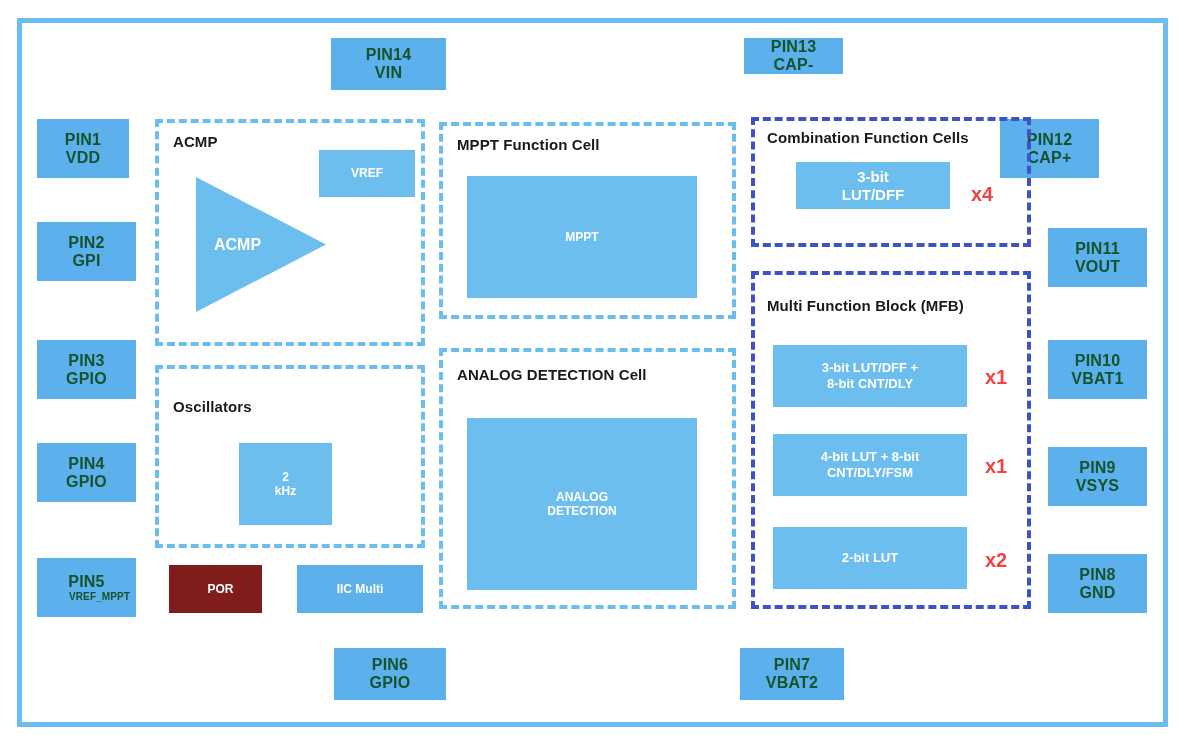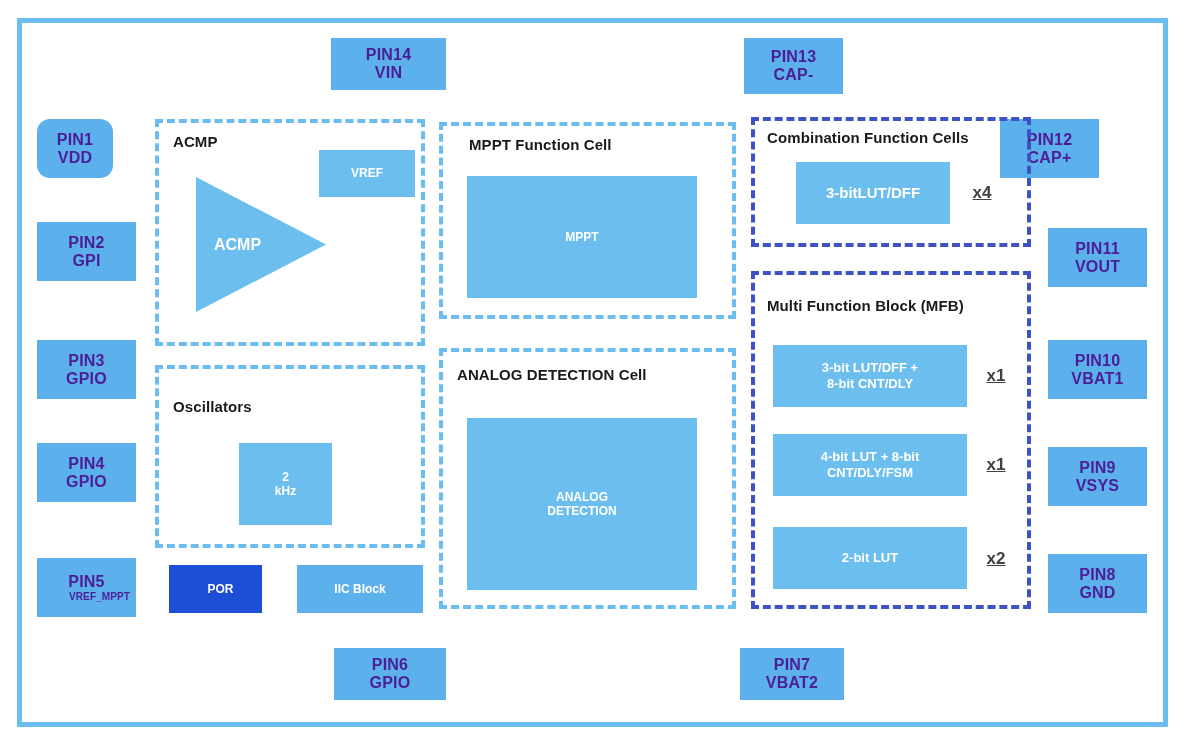--- a/index.html
+++ b/index.html
@@ -28,21 +28,21 @@
     height: 709px;
     border: 5px solid #6bbdf0;
     box-sizing: border-box;
     background: transparent;
   }
 
   
   .pin {
     position: absolute;
     background: #5cb0ec;
-    color: #4c1d95;
+    color: #14532d;
     display: flex;
     flex-direction: column;
     align-items: center;
     justify-content: center;
     font-weight: bold;
     line-height: 1.12;
     text-align: center;
     box-sizing: border-box;
   }
   .pin .pin-num { font-size: 16px; letter-spacing: .2px; }
@@ -78,21 +78,21 @@
     font-weight: bold;
     display: flex;
     align-items: center;
     justify-content: center;
     text-align: center;
     line-height: 1.2;
     box-sizing: border-box;
     font-size: 15px;
     padding: 2px;
   }
-  .blk.lighter { background: #1d4ed8; padding-left: 12px; }
+  .blk.lighter { background: #7f1d1d; padding-left: 12px; }
   .blk.deeper  { background: #5cb0ec; }
   .blk.sm { font-size: 13px; }
   .blk.lg { font-size: 12px; }
 
   
   .tri-wrap {
     position: absolute;
   }
   .tri-wrap svg { display: block; }
   .tri-label {
@@ -101,44 +101,43 @@
     font-weight: bold;
     font-size: 16px;
     left: 18px;
     top: 50%;
     transform: translateY(-50%);
   }
 
   
   .mult {
     position: absolute;
-    font-size: 17px;
-    font-weight: bold;
-    color: #404040;
+    font-size: 20px;
+    font-weight: bold;
+    color: #ef4444;
     text-align: center;
-    text-decoration: underline;
   }
 </style>
 </head>
 <body>
 
 <div id="canvas">
 
   <div class="chip-frame"></div>
 
   <div class="pin" style="left:331px; top:38px; width:115px; height:52px;">
     <span class="pin-num">PIN14</span>
     <span class="pin-name">VIN</span>
   </div>
-  <div class="pin" style="left:744px; top:38px; width:99px; height:56px;">
+  <div class="pin" style="left:744px; top:38px; width:99px; height:36px;">
     <span class="pin-num">PIN13</span>
     <span class="pin-name">CAP-</span>
   </div>
 
-  <div class="pin" style="left:37px; top:119px; width:76px; height:59px;border-radius:13px;">
+  <div class="pin" style="left:37px; top:119px; width:92px; height:59px;">
     <span class="pin-num">PIN1</span>
     <span class="pin-name">VDD</span>
   </div>
   <div class="pin" style="left:37px; top:222px; width:99px; height:59px;">
     <span class="pin-num">PIN2</span>
     <span class="pin-name">GPI</span>
   </div>
   <div class="pin" style="left:37px; top:340px; width:99px; height:59px;">
     <span class="pin-num">PIN3</span>
     <span class="pin-name">GPIO</span>
@@ -202,42 +201,42 @@
   </div>
   <div class="blk lg" style="left:239px; top:443px; width:93px; height:82px; flex-direction:column;">
     <span>2</span>
     <span>kHz</span>
   </div>
 
   <div class="blk lighter lg" style="left:169px; top:565px; width:93px; height:48px;">
     <span>POR</span>
   </div>
   <div class="blk deeper lg" style="left:297px; top:565px; width:126px; height:48px;">
-    <span>IIC Block</span>
+    <span>IIC Multi</span>
   </div>
 
   <div class="group light" style="left:439px; top:122px; width:297px; height:197px;">
-    <span class="group-title" style="left:14px; top:10px;margin-left:12px;">MPPT Function Cell</span>
+    <span class="group-title" style="left:14px; top:10px;">MPPT Function Cell</span>
   </div>
   <div class="blk lg" style="left:467px; top:176px; width:230px; height:122px;">
     <span>MPPT</span>
   </div>
 
   <div class="group light" style="left:439px; top:348px; width:297px; height:261px;">
     <span class="group-title" style="left:14px; top:14px;">ANALOG DETECTION Cell</span>
   </div>
   <div class="blk lg" style="left:467px; top:418px; width:230px; height:172px; flex-direction:column;">
     <span>ANALOG</span>
     <span>DETECTION</span>
   </div>
 
   <div class="group navy" style="left:751px; top:117px; width:280px; height:130px;">
     <span class="group-title" style="left:12px; top:8px;">Combination Function Cells</span>
   </div>
-  <div class="blk" style="left:796px; top:162px; width:154px; height:62px; flex-direction:row;">
+  <div class="blk" style="left:796px; top:162px; width:154px; height:47px; flex-direction:column;">
     <span>3-bit</span>
     <span>LUT/DFF</span>
   </div>
   <div class="mult" style="left:962px; top:183px; width:40px;">x4</div>
 
   <div class="group navy" style="left:751px; top:271px; width:280px; height:338px;">
     <span class="group-title" style="left:12px; top:22px;">Multi Function Block (MFB)</span>
   </div>
 
   <div class="blk sm" style="left:773px; top:345px; width:194px; height:62px; flex-direction:column;">

